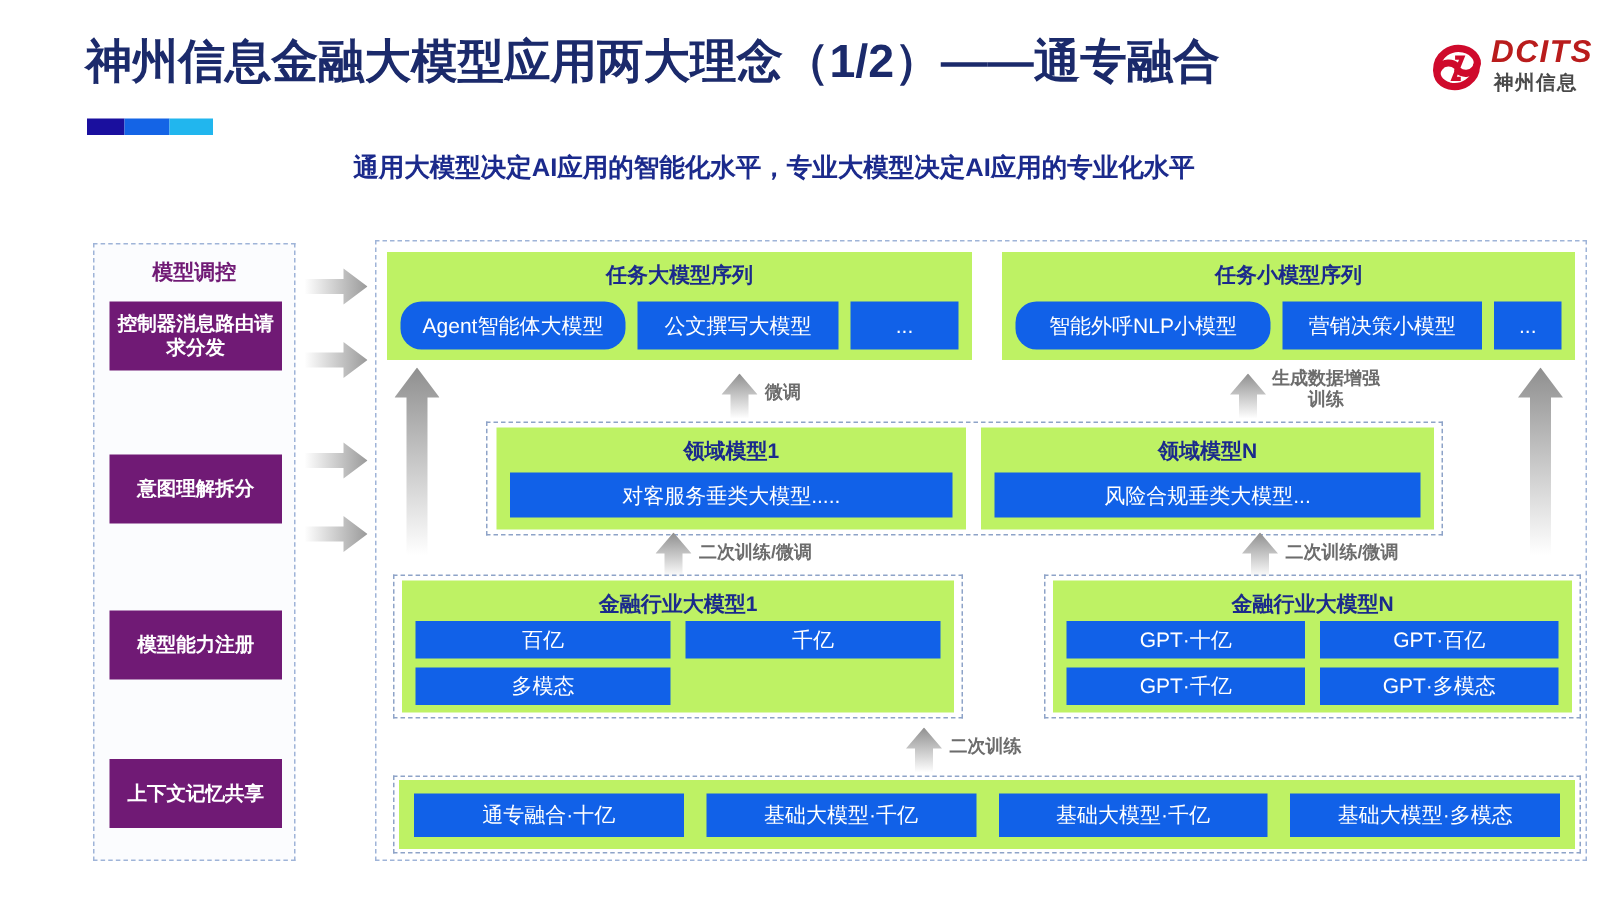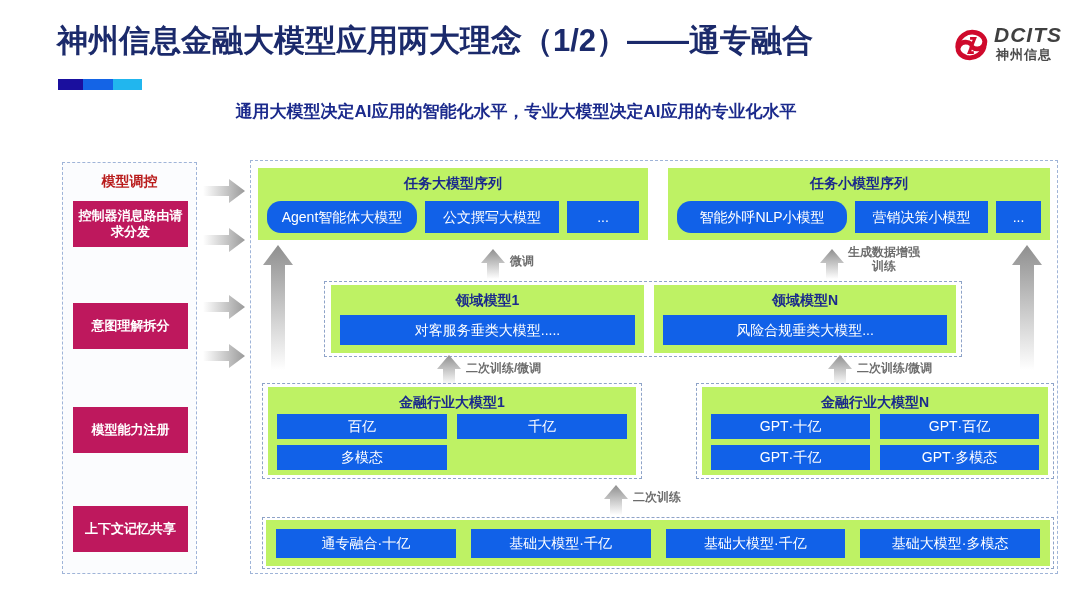--- a/index.html
+++ b/index.html
@@ -24,36 +24,36 @@
 
   .subtitle{
     position:absolute;left:0;right:0;top:100px;text-align:center;
     font-size:17px;font-weight:bold;color:#1b2a8c;white-space:nowrap;
   }
 
   
   .logo{position:absolute;left:952px;top:22px;width:118px;height:48px;}
   .logo .mark{position:absolute;left:0;top:4px;width:38px;height:38px;}
   .logo .dcits{position:absolute;left:42px;top:1px;font-size:21px;font-weight:bold;
-      color:#404040;letter-spacing:1px;font-style:italic;}
+      color:#b91c1c;letter-spacing:1px;font-style:italic;}
   .logo .cn{position:absolute;left:44px;top:24px;font-size:13px;font-weight:bold;
       color:#4a4a4a;letter-spacing:1px;}
 
   
   .ctrl{
     position:absolute;left:62px;top:162px;width:135px;height:412px;
     border:1px dashed #9fb4d8;background:#fbfcfe;
     box-sizing:border-box;
   }
   .ctrl-title{
-    text-align:center;margin-top:10px;font-size:14px;font-weight:bold;color:#b91c1c;
+    text-align:center;margin-top:10px;font-size:14px;font-weight:bold;color:#701a75;
   }
   .ctrl-box{
     position:absolute;left:10px;width:115px;
-    background:#be185d;color:#ffffff;font-size:13px;font-weight:bold;
+    background:#701a75;color:#ffffff;font-size:13px;font-weight:bold;
     display:flex;align-items:center;justify-content:center;text-align:center;
     line-height:1.25;box-sizing:border-box;padding:3px 4px;
   }
   .ctrl-box.b1{top:38px;height:46px;}
   .ctrl-box.b2{top:140px;height:46px;}
   .ctrl-box.b3{top:244px;height:46px;}
   .ctrl-box.b4{top:343px;height:46px;}
 
   
   .r-arrow{position:absolute;width:42px;height:26px;}

